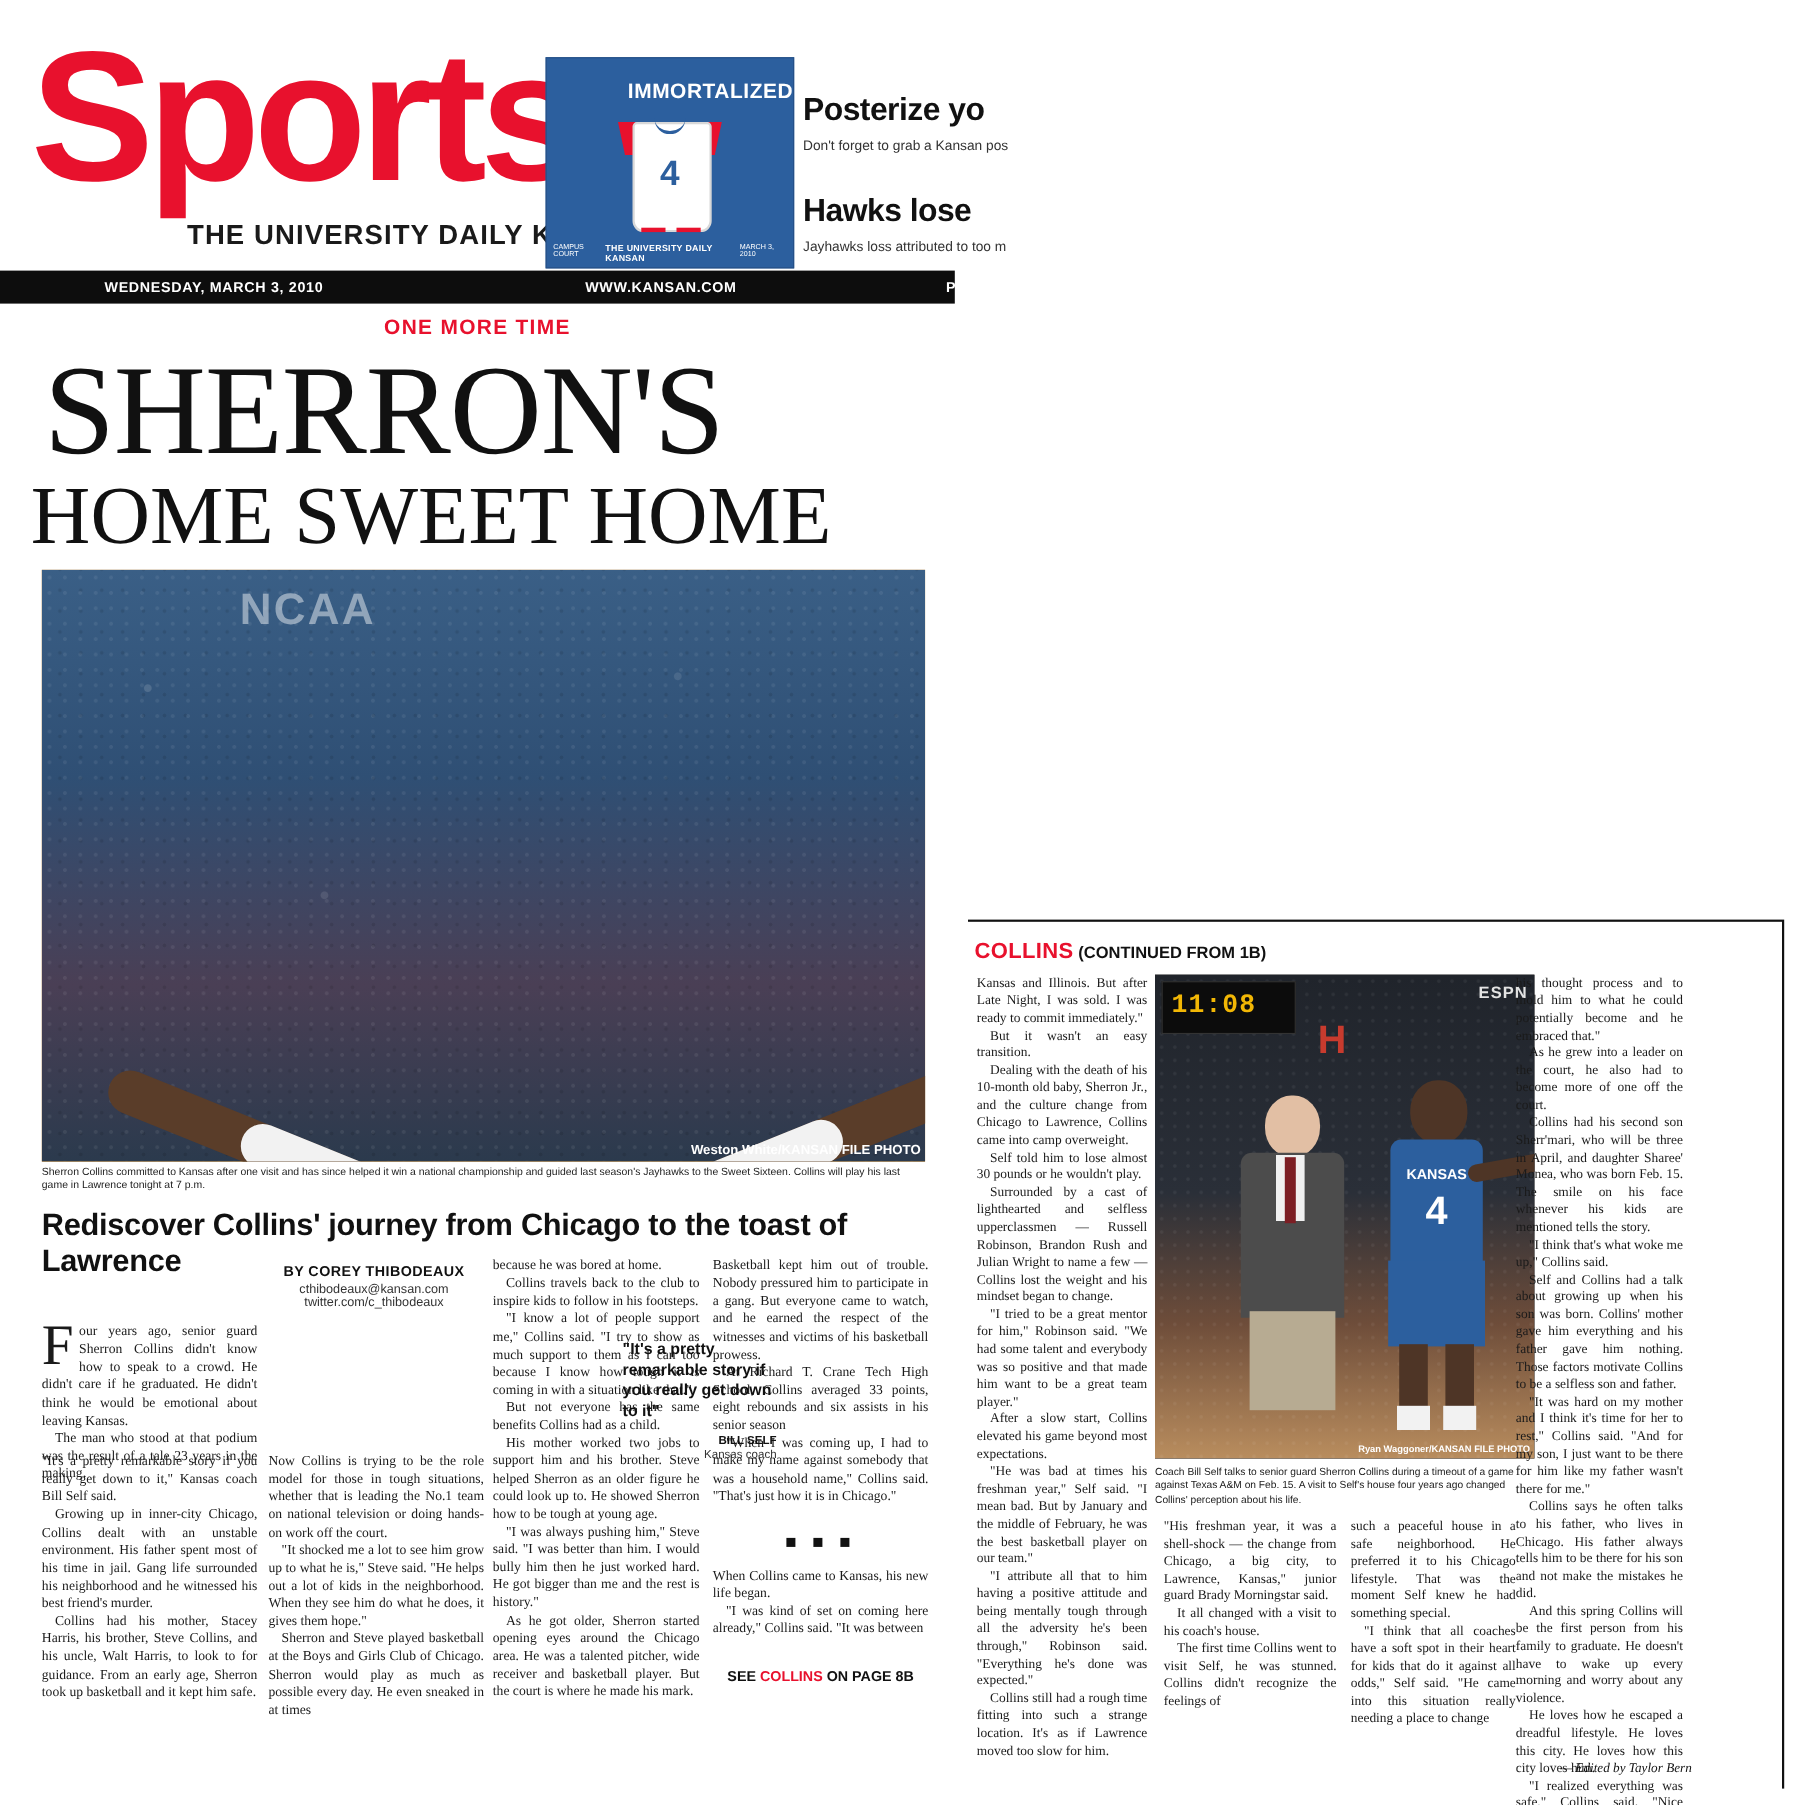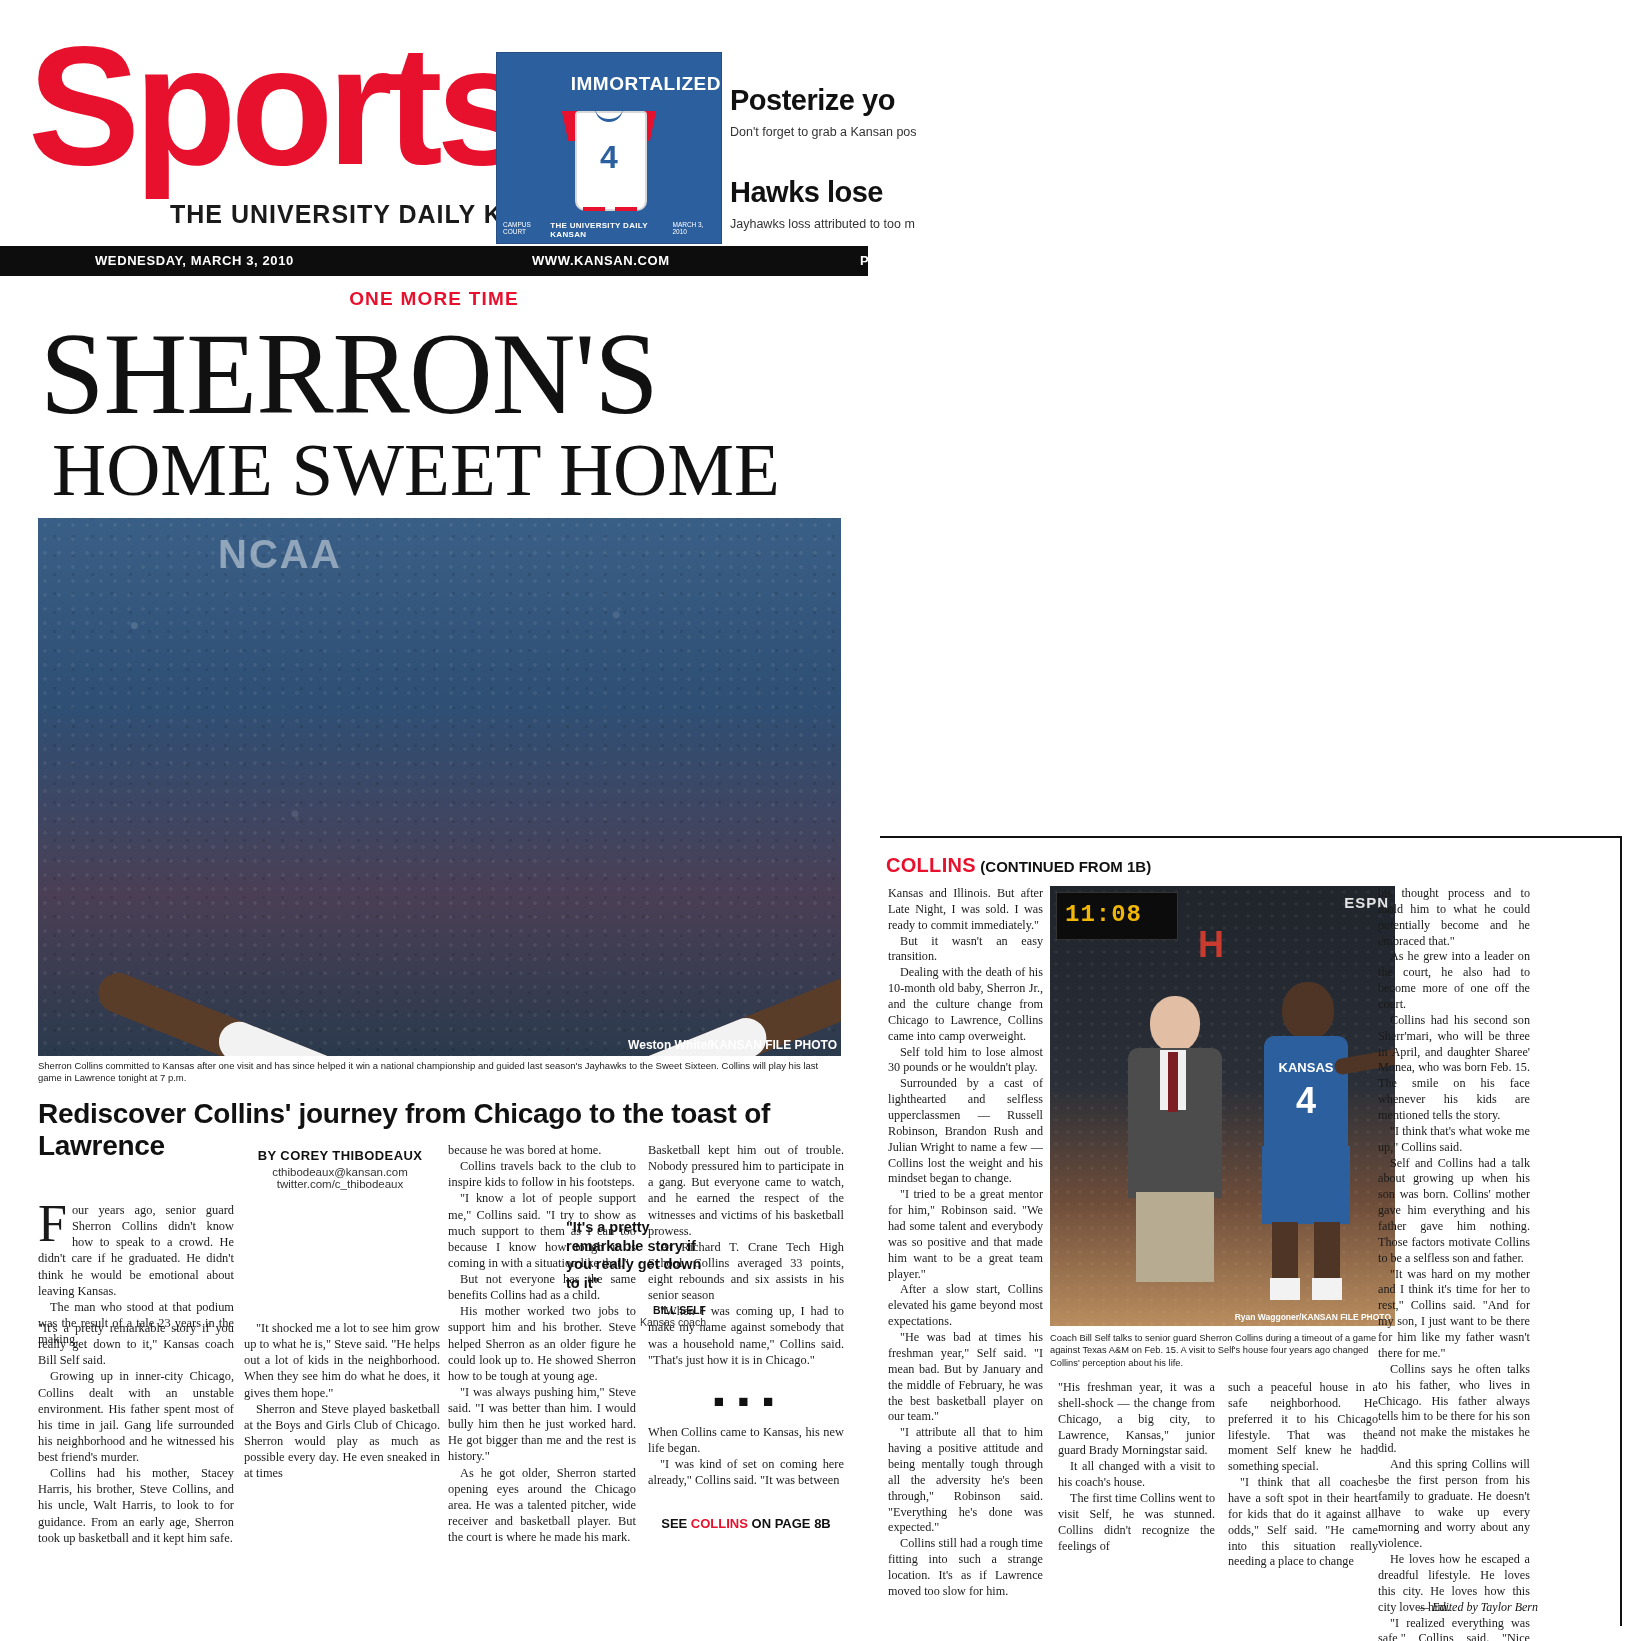--- a/index.html
+++ b/index.html
@@ -31,21 +31,21 @@
   .tease2 p{margin:8px 0 0 0;font-family:"Liberation Sans",sans-serif;font-size:12.5px;color:#333;}
 
   .blackbar{position:absolute;left:0;top:246px;width:868px;height:30px;background:#0d0d0d;color:#fff;}
   .blackbar .date{position:absolute;left:95px;top:7px;font-family:"Liberation Sans",sans-serif;font-weight:bold;font-size:13px;letter-spacing:0.6px;}
   .blackbar .site{position:absolute;left:532px;top:7px;font-family:"Liberation Sans",sans-serif;font-weight:bold;font-size:13px;letter-spacing:0.6px;}
   .blackbar .pg{position:absolute;left:860px;top:7px;font-family:"Liberation Sans",sans-serif;font-weight:bold;font-size:13px;}
 
   
   .kicker{position:absolute;left:0;top:288px;width:868px;text-align:center;font-family:"Liberation Sans",sans-serif;font-weight:bold;font-size:19px;color:#e8112d;letter-spacing:1.2px;}
   .head1{position:absolute;left:40px;top:316px;font-family:"Liberation Serif",serif;font-size:116px;line-height:1;letter-spacing:-1px;color:#111;}
-  .head2{position:absolute;left:52px;top:432px;font-family:"Liberation Serif",serif;font-size:75px;line-height:1;letter-spacing:0px;color:#111;}
+  .head2{position:absolute;left:28px;top:432px;font-family:"Liberation Serif",serif;font-size:75px;line-height:1;letter-spacing:0px;color:#111;}
 
   
   .mainphoto{position:absolute;left:38px;top:518px;width:803px;height:538px;overflow:hidden;background:#a16207;}
   .crowd{position:absolute;inset:0;background:
      radial-gradient(circle at 12% 20%, rgba(255,255,255,.14) 0 3px, transparent 4px),
      radial-gradient(circle at 32% 55%, rgba(255,255,255,.10) 0 3px, transparent 4px),
      radial-gradient(circle at 72% 18%, rgba(255,255,255,.10) 0 3px, transparent 4px),
      linear-gradient(180deg,#3a5f86 0%,#2f4f74 35%,#4a3f55 70%,#2b3a4d 100%);
      filter:blur(0.2px);}
   .crowd:after{content:"";position:absolute;inset:0;background-image:
@@ -205,20 +205,21 @@
   <p>The man who stood at that podium was the result of a tale 23 years in the making.</p>
 </div>
 
 <div class="col colA2">
   <p class="first">"It's a pretty remarkable story if you really get down to it," Kansas coach Bill Self said.</p>
   <p>Growing up in inner-city Chicago, Collins dealt with an unstable environment. His father spent most of his time in jail. Gang life surrounded his neighborhood and he witnessed his best friend's murder.</p>
   <p>Collins had his mother, Stacey Harris, his brother, Steve Collins, and his uncle, Walt Harris, to look to for guidance. From an early age, Sherron took up basketball and it kept him safe.</p>
 </div>
 
 <div class="col colB">
+  <p class="first">Now Collins is trying to be the role model for those in tough situations, whether that is leading the No.1 team on national television or doing hands-on work off the court.</p>
   <p>"It shocked me a lot to see him grow up to what he is," Steve said. "He helps out a lot of kids in the neighborhood. When they see him do what he does, it gives them hope."</p>
   <p>Sherron and Steve played basketball at the Boys and Girls Club of Chicago. Sherron would play as much as possible every day. He even sneaked in at times</p>
 </div>
 
 <div class="col colC">
   <p class="first">because he was bored at home.</p>
   <p>Collins travels back to the club to inspire kids to follow in his footsteps.</p>
   <p>"I know a lot of people support me," Collins said. "I try to show as much support to them as I can too because I know how tough it is coming in with a situation like that."</p>
   <p>But not everyone has the same benefits Collins had as a child.</p>
   <p>His mother worked two jobs to support him and his brother. Steve helped Sherron as an older figure he could look up to. He showed Sherron how to be tough at young age.</p>

